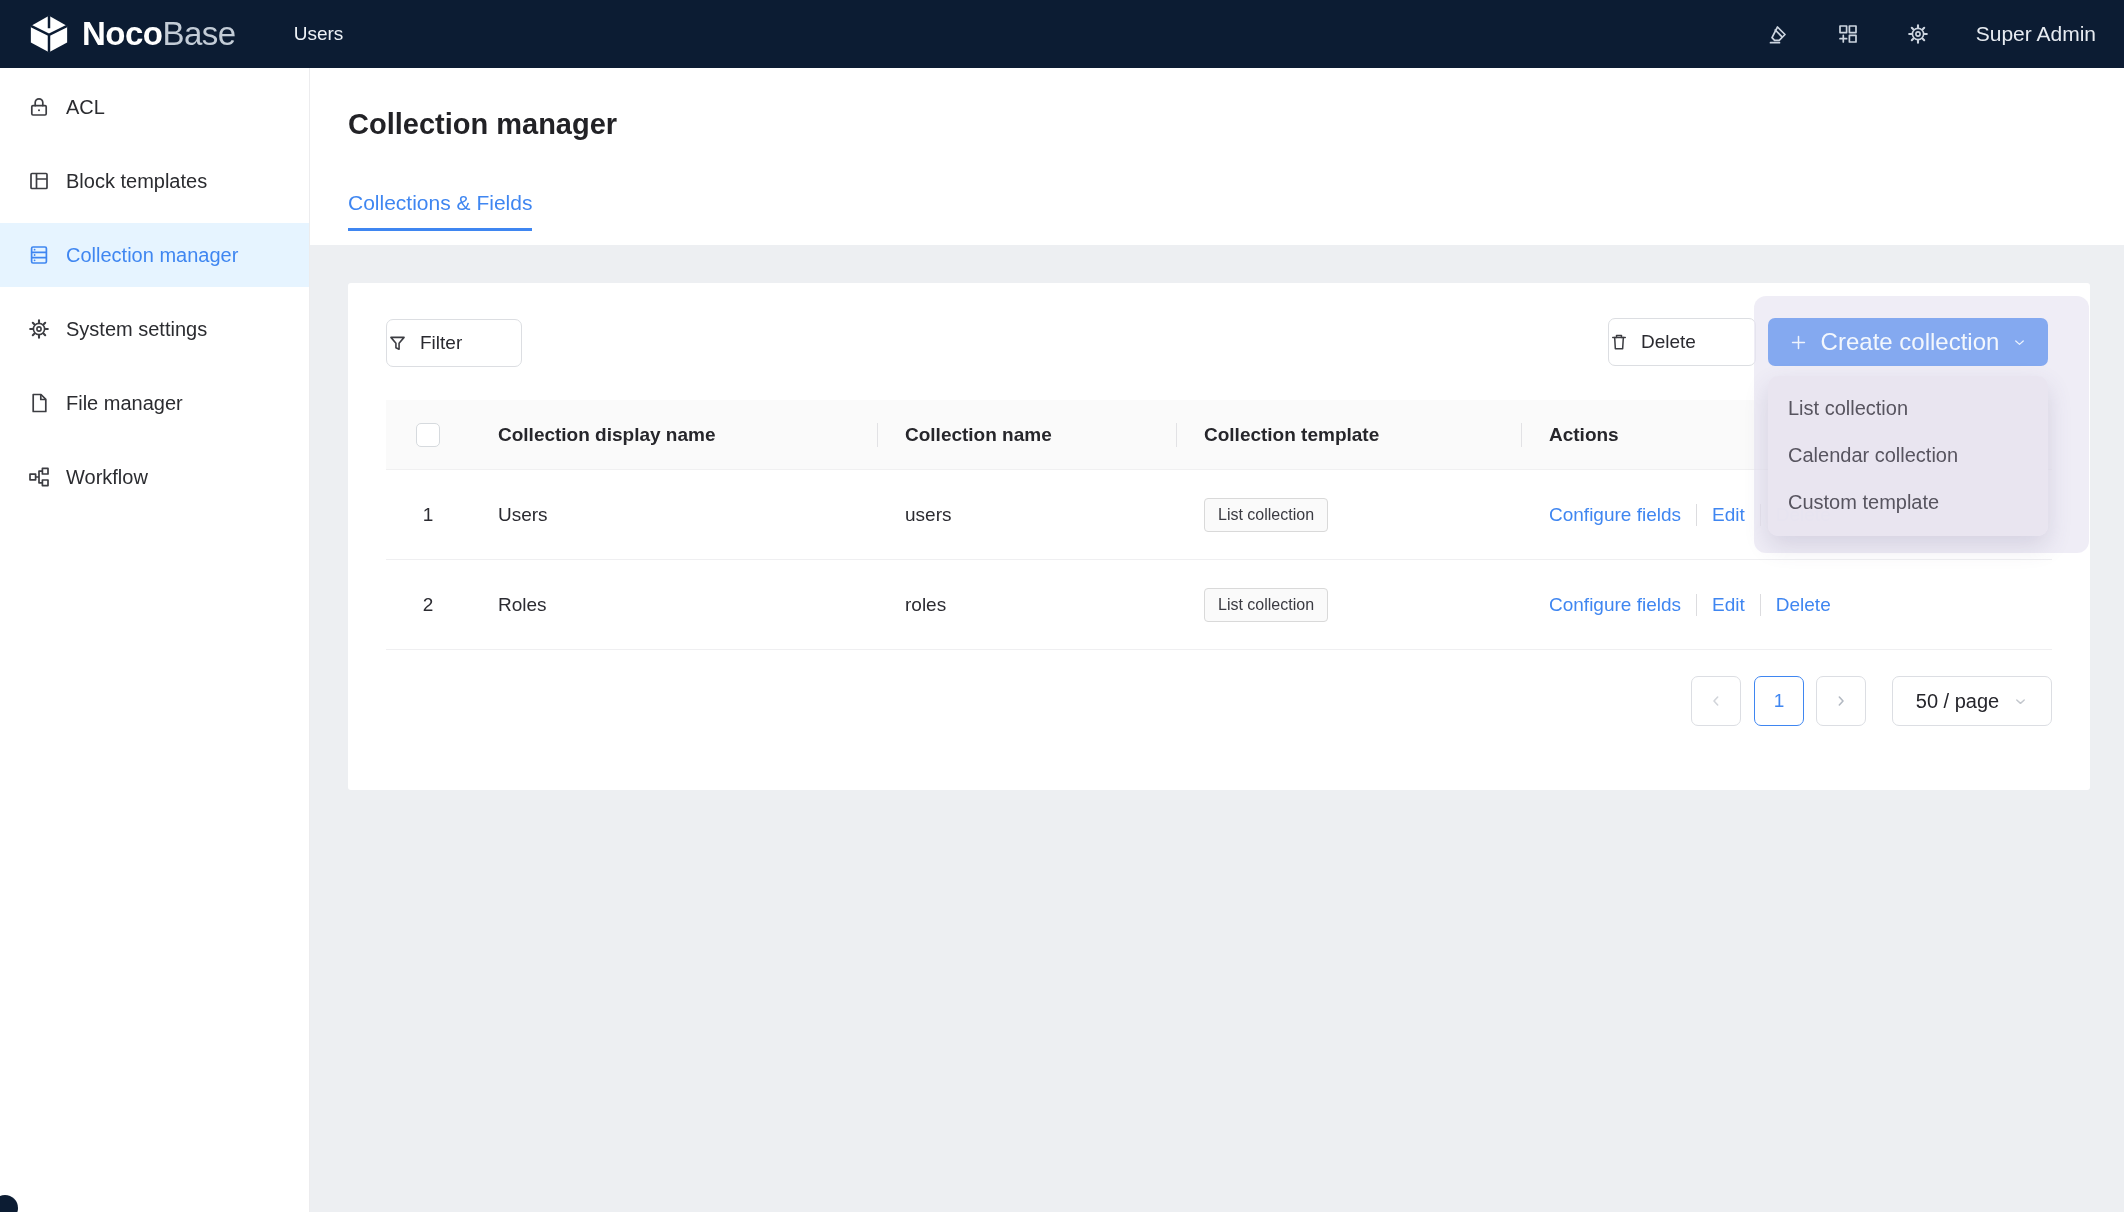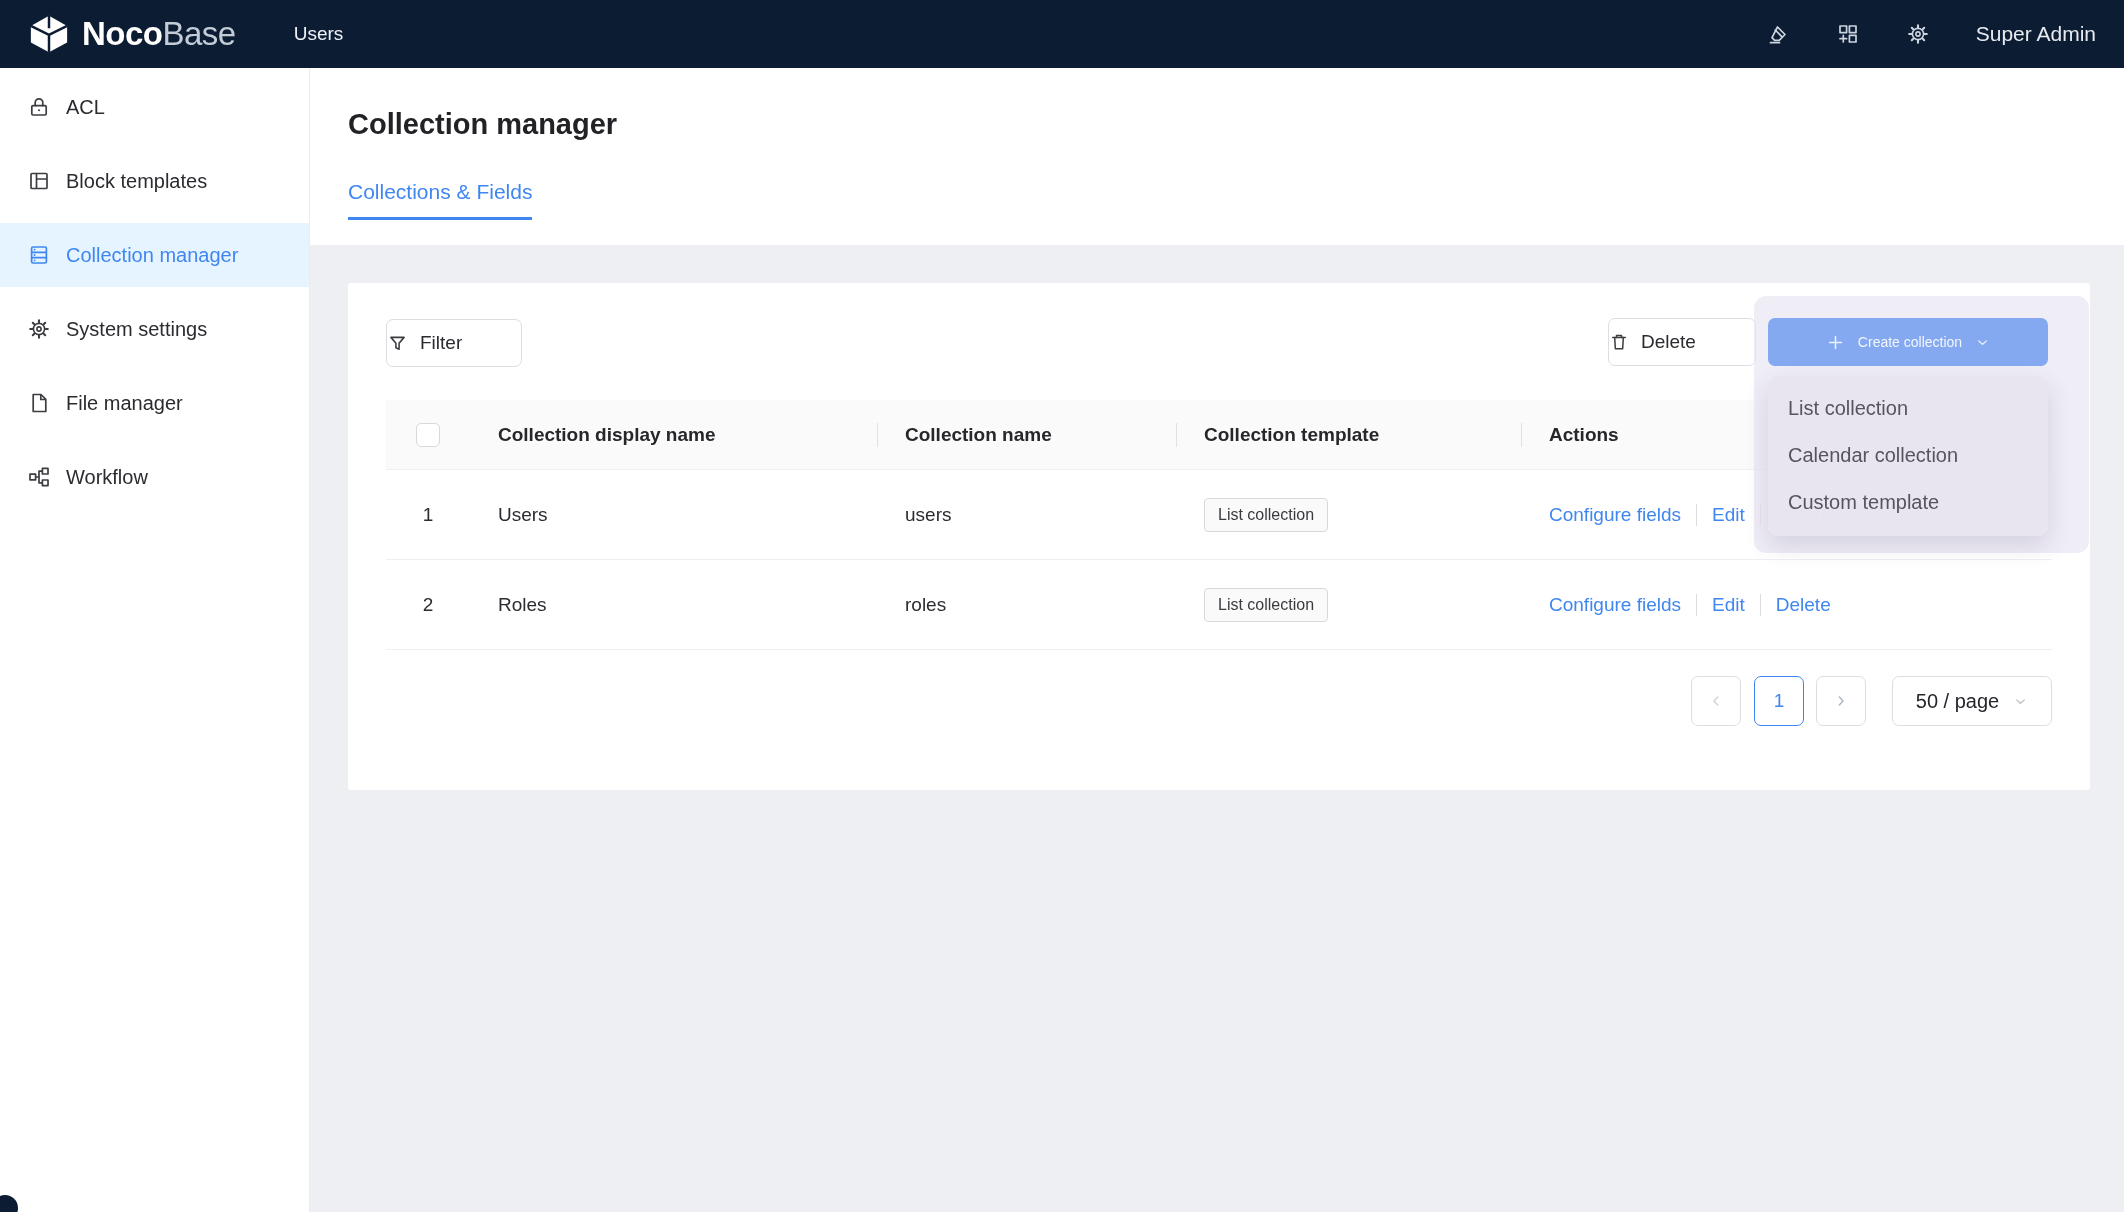--- a/index.html
+++ b/index.html
@@ -27,21 +27,21 @@
   .side-item .sicon { display:inline-flex; color:#3c3d42; }
   .side-item.active { background:#e6f4ff; color:#3f86f1; }
   .side-item.active .sicon { color:#3f86f1; }
   .corner-dot { position:absolute; left:-8px; bottom:-9px; width:26px; height:26px;
                 border-radius:50%; background:#0c1c33; z-index:25; }
 
   
   .page-header { position:absolute; left:310px; top:68px; width:1814px; height:177px;
                  background:#ffffff; padding:38px 0 0 38px; z-index:5; }
   .page-title { font-size:29px; font-weight:700; color:#222226; line-height:36px; }
-  .tabs { margin-top:38px; display:flex; }
+  .tabs { margin-top:49px; display:flex; }
   .tab { font-size:21px; color:#3f86f1; padding-bottom:13px; border-bottom:3px solid #3f86f1; cursor:pointer; }
 
   
   .card { position:absolute; left:348px; top:283px; width:1742px; height:507px;
           background:#ffffff; border-radius:3px; z-index:6; }
   .btn { display:inline-flex; align-items:center; gap:12px;
          height:48px; background:#fff; border:1px solid #dcdee2; border-radius:7px;
          font-size:19px; color:#2a2a30; cursor:pointer; }
   .btn-filter { position:absolute; left:38px; top:36px; width:136px; }
   .btn-delete { position:absolute; left:1260px; top:35px; width:148px; }
@@ -77,21 +77,21 @@
              display:flex; align-items:center; justify-content:center; gap:14px;
              font-size:20px; color:#26262c; cursor:pointer; }
   .pg-size .chev { color:#c3c7cd; display:inline-flex; }
 
   
   .overlay-panel { position:absolute; left:1754px; top:296px; width:335px; height:257px;
                    background:rgba(233,230,243,0.72); border-radius:12px; z-index:40; }
   .btn-create { position:absolute; left:14px; top:22px; width:280px; height:48px;
                 background:#84a9f0; border:none; border-radius:7px; color:#f3f7fd;
                 display:flex; align-items:center; justify-content:center; gap:13px;
-                font-size:14px; cursor:pointer; font-family:inherit; }
+                font-size:24px; cursor:pointer; font-family:inherit; }
   .btn-create .bicon { color:#eef4fd; display:inline-flex; }
   .dropdown-menu { position:absolute; left:14px; top:80px; width:280px; height:160px;
                    background:rgba(232,228,240,0.97); border-radius:10px;
                    box-shadow:0 10px 24px rgba(80,70,120,0.16); padding:9px 0; }
   .menu-item { height:47px; display:flex; align-items:center; padding-left:20px;
                font-size:20px; color:#57545f; cursor:pointer; }
 
   svg { display:block; }
 </style>
 </head>

